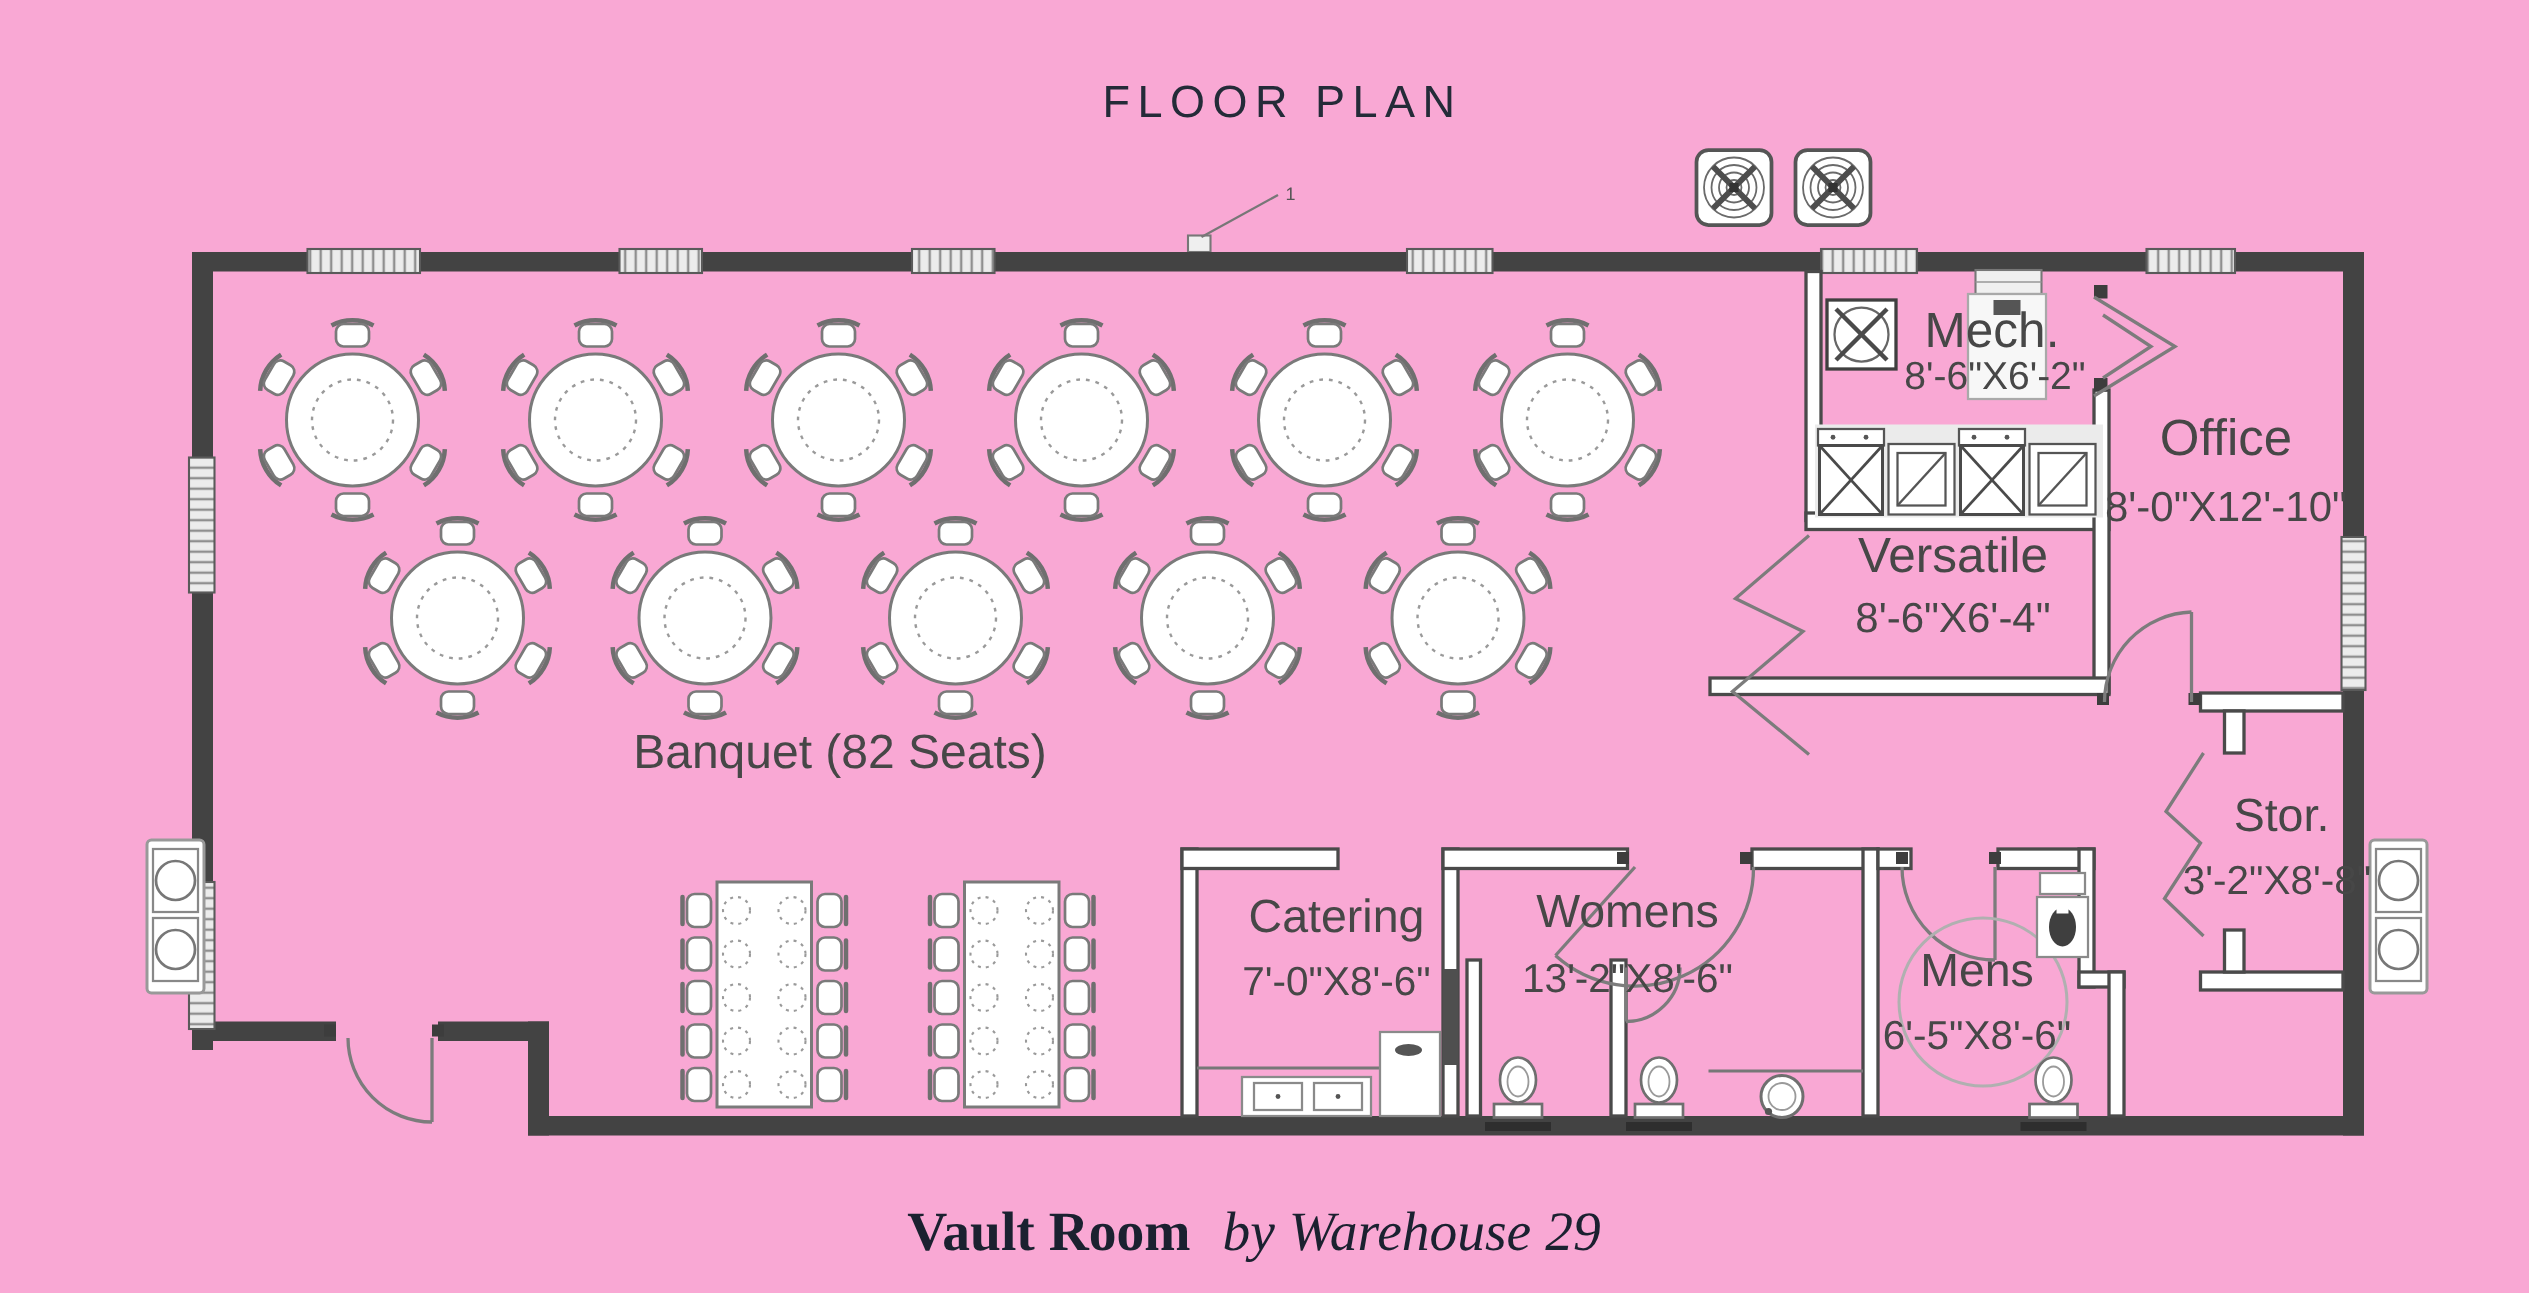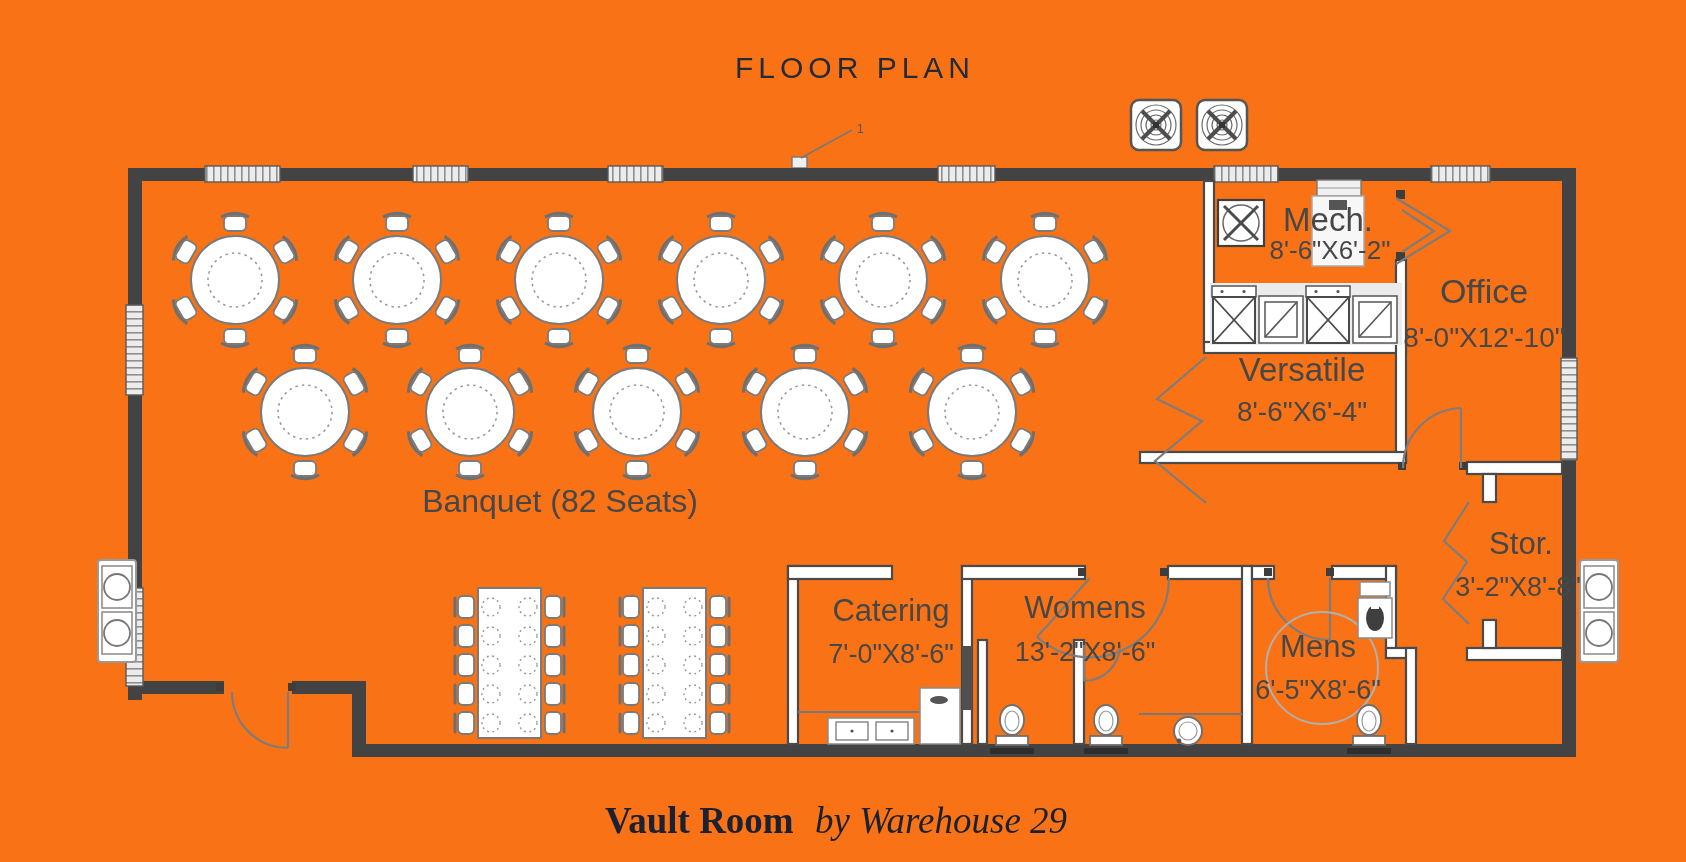--- a/index.html
+++ b/index.html
@@ -1,16 +1,16 @@
 <!DOCTYPE html>
 <html><head>
 <meta charset="utf-8">
 <style>
   html,body{margin:0;padding:0;background:#ffffff;}
-  .page{position:relative;width:1686px;height:862px;background:#f97316;overflow:hidden;
+  .page{position:relative;width:1686px;height:862px;background:#f9a8d4;overflow:hidden;
         font-family:"Liberation Sans",sans-serif;}
   svg{position:absolute;left:0;top:0;}
   .title-text{font-family:"Liberation Sans",sans-serif;font-size:30px;letter-spacing:5px;fill:#242b38;font-weight:400;}
   .room-name{font-family:"Liberation Sans",sans-serif;fill:#474747;}
   .room-dims{font-family:"Liberation Sans",sans-serif;fill:#474747;}
   .caption-venue{font-family:"Liberation Serif","DejaVu Serif",serif;font-weight:700;fill:#1b2130;}
   .caption-by{font-family:"Liberation Serif","DejaVu Serif",serif;font-style:italic;fill:#1b2130;}
   .wall-ext{fill:#434343;}
   .wall-int{fill:#ffffff;stroke:#4a4a4a;stroke-width:2.2;}
   .nub{fill:#3d3d3d;}

